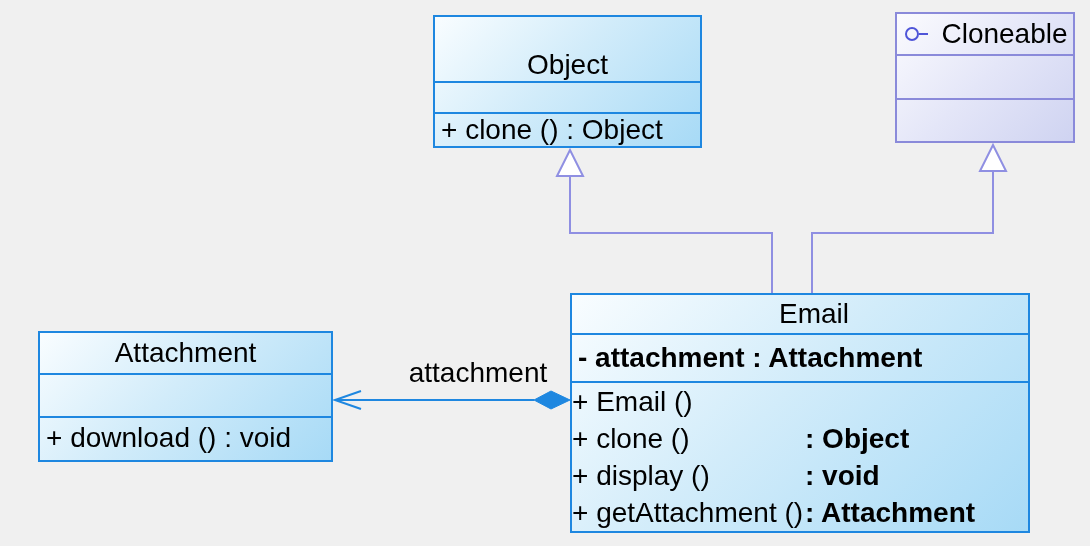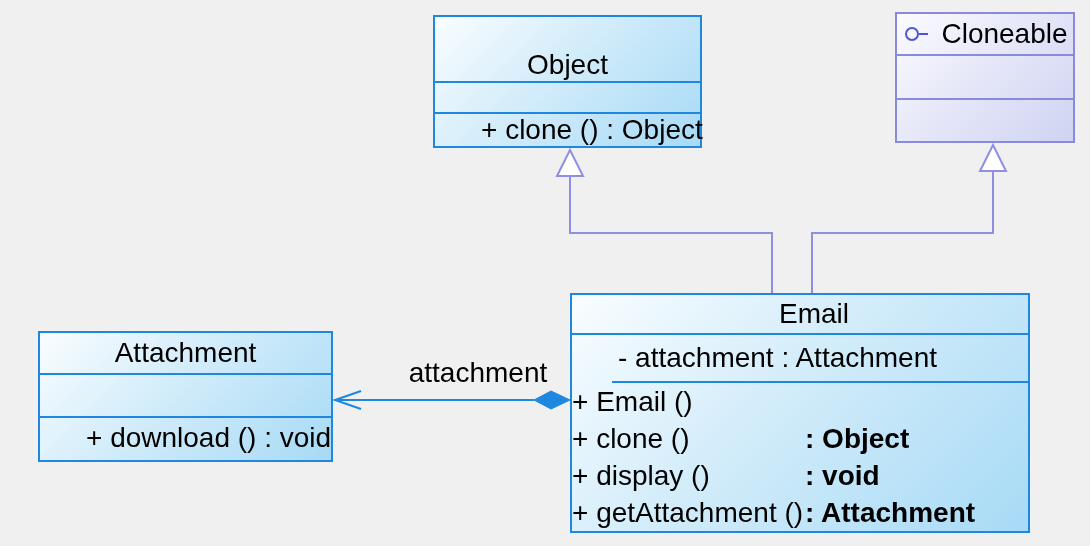--- a/index.html
+++ b/index.html
@@ -20,42 +20,42 @@
     font-size:28px;
   }
   .uml-box.interface{
     border-color:#8a8ada;
     background:linear-gradient(135deg,#fbfbfe 0%,#e4e6f8 50%,#cfd3f1 100%);
   }
   .compartment{box-sizing:border-box;display:flex;align-items:center;}
   .compartment.divided{border-bottom:2px solid #1e87e0;}
   .interface .compartment.divided{border-bottom-color:#8a8ada;}
   .title-row{justify-content:center;position:relative;}
-  .member-row{padding-left:6px;white-space:nowrap;margin-left:40px;}
+  .member-row{padding-left:6px;white-space:nowrap;}
   .spacer{flex:1;}
 
   
   #box-object{left:433px;top:15px;width:269px;height:133px;}
   #box-object .title-row{height:43px;margin-top:32px;}
   #box-object .attrs{height:45px;}
   #box-object .methods{height:41px;}
 
   
   #box-cloneable{left:895px;top:12px;width:180px;height:131px;}
   #box-cloneable .title-row{height:42px;justify-content:flex-start;padding-left:8px;}
   #box-cloneable .attrs{height:44px;}
   #box-cloneable .methods{height:41px;}
   .lollipop{display:inline-flex;align-items:center;margin-right:8px;}
   .lollipop .ring{width:10px;height:10px;border:2px solid #4f55d8;border-radius:50%;background:transparent;}
   .lollipop .stem{width:9px;height:2px;background:#4f55d8;}
 
   
   #box-email{left:570px;top:293px;width:460px;height:240px;}
   #box-email .title-row{height:43px;padding-left:28px;}
-  #box-email .attrs{height:52px;}
+  #box-email .attrs{height:52px;font-weight:bold;}
   #box-email .method-row{height:37px;display:flex;align-items:center;white-space:nowrap;}
   #box-email .m-name{display:inline-block;width:233px;}
   #box-email .m-ret{display:inline-block;font-weight:bold;}
 
   
   #box-attachment{left:38px;top:331px;width:295px;height:131px;}
   #box-attachment .title-row{height:42px;}
   #box-attachment .attrs{height:43px;}
   #box-attachment .methods{height:40px;}
 

